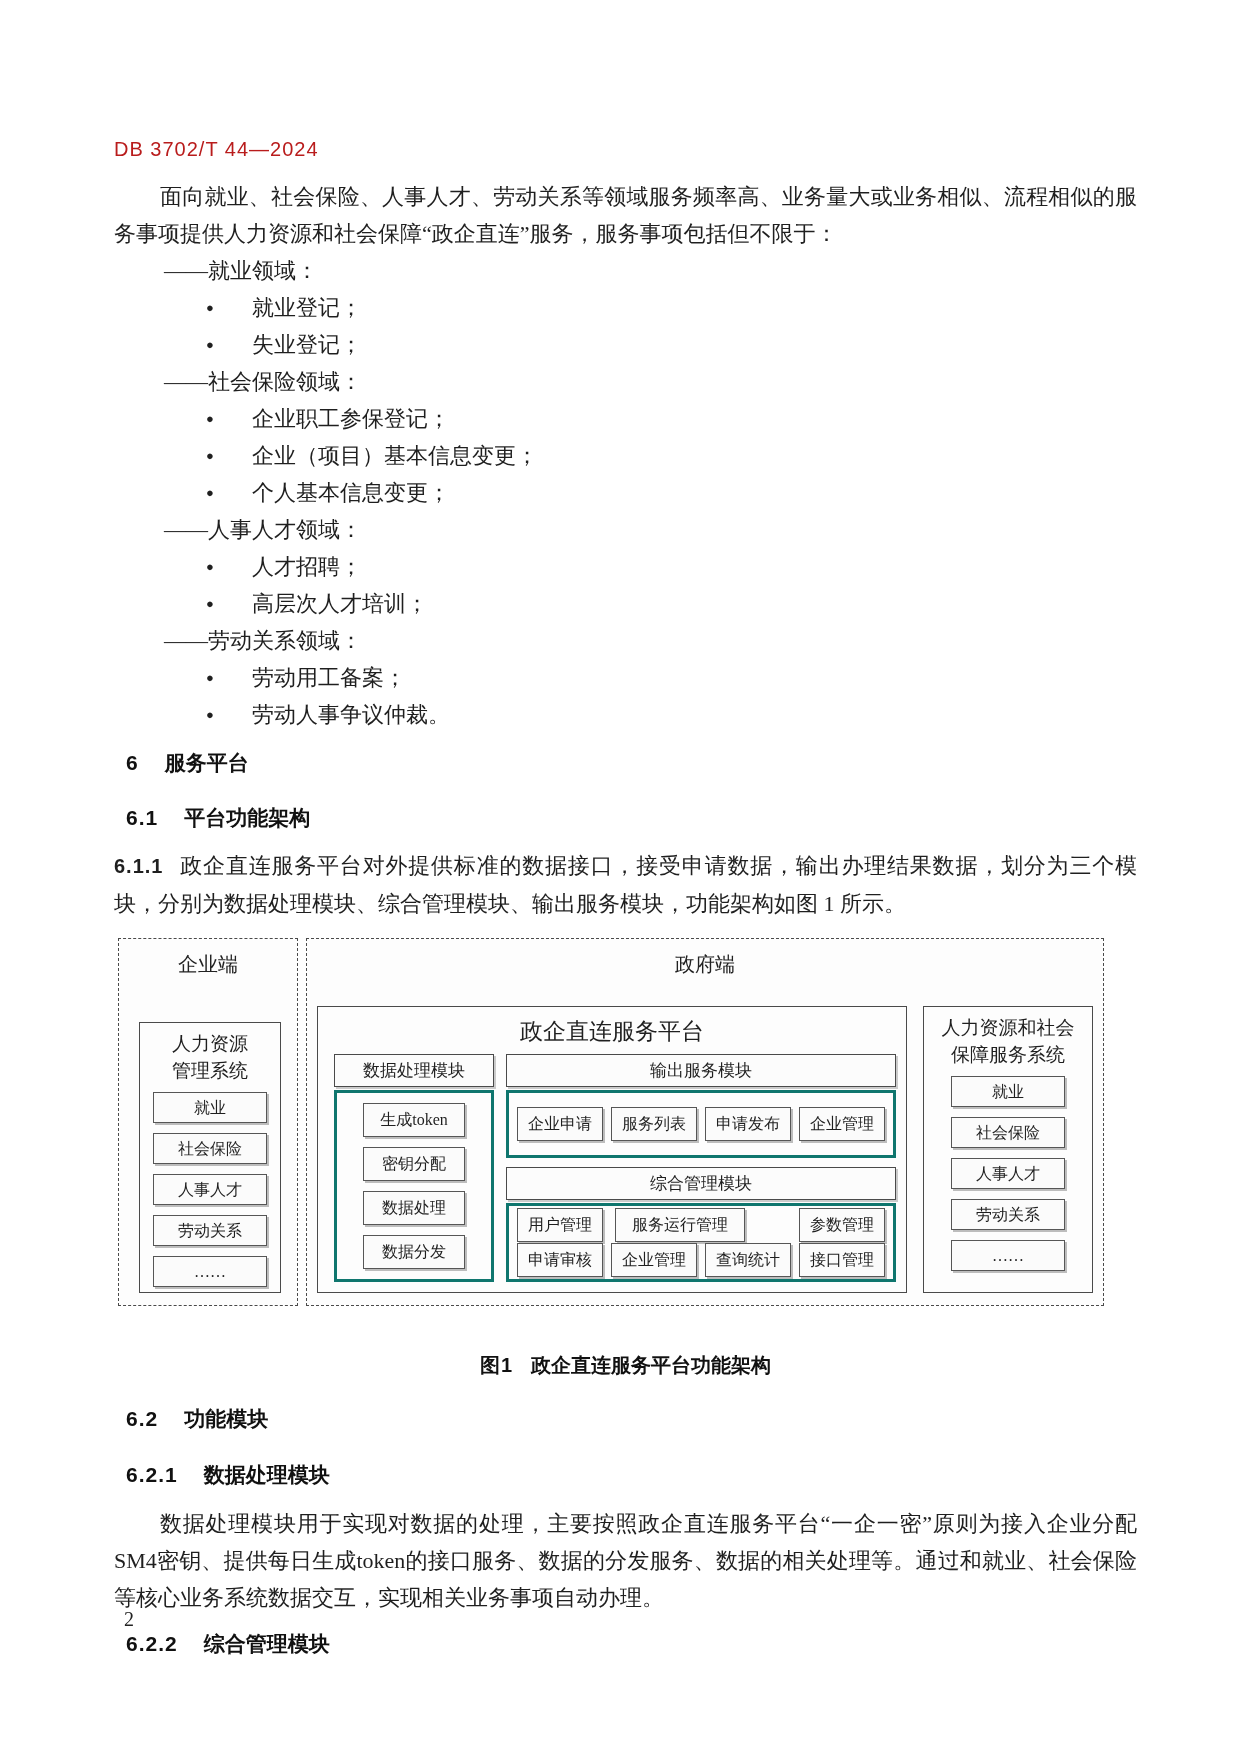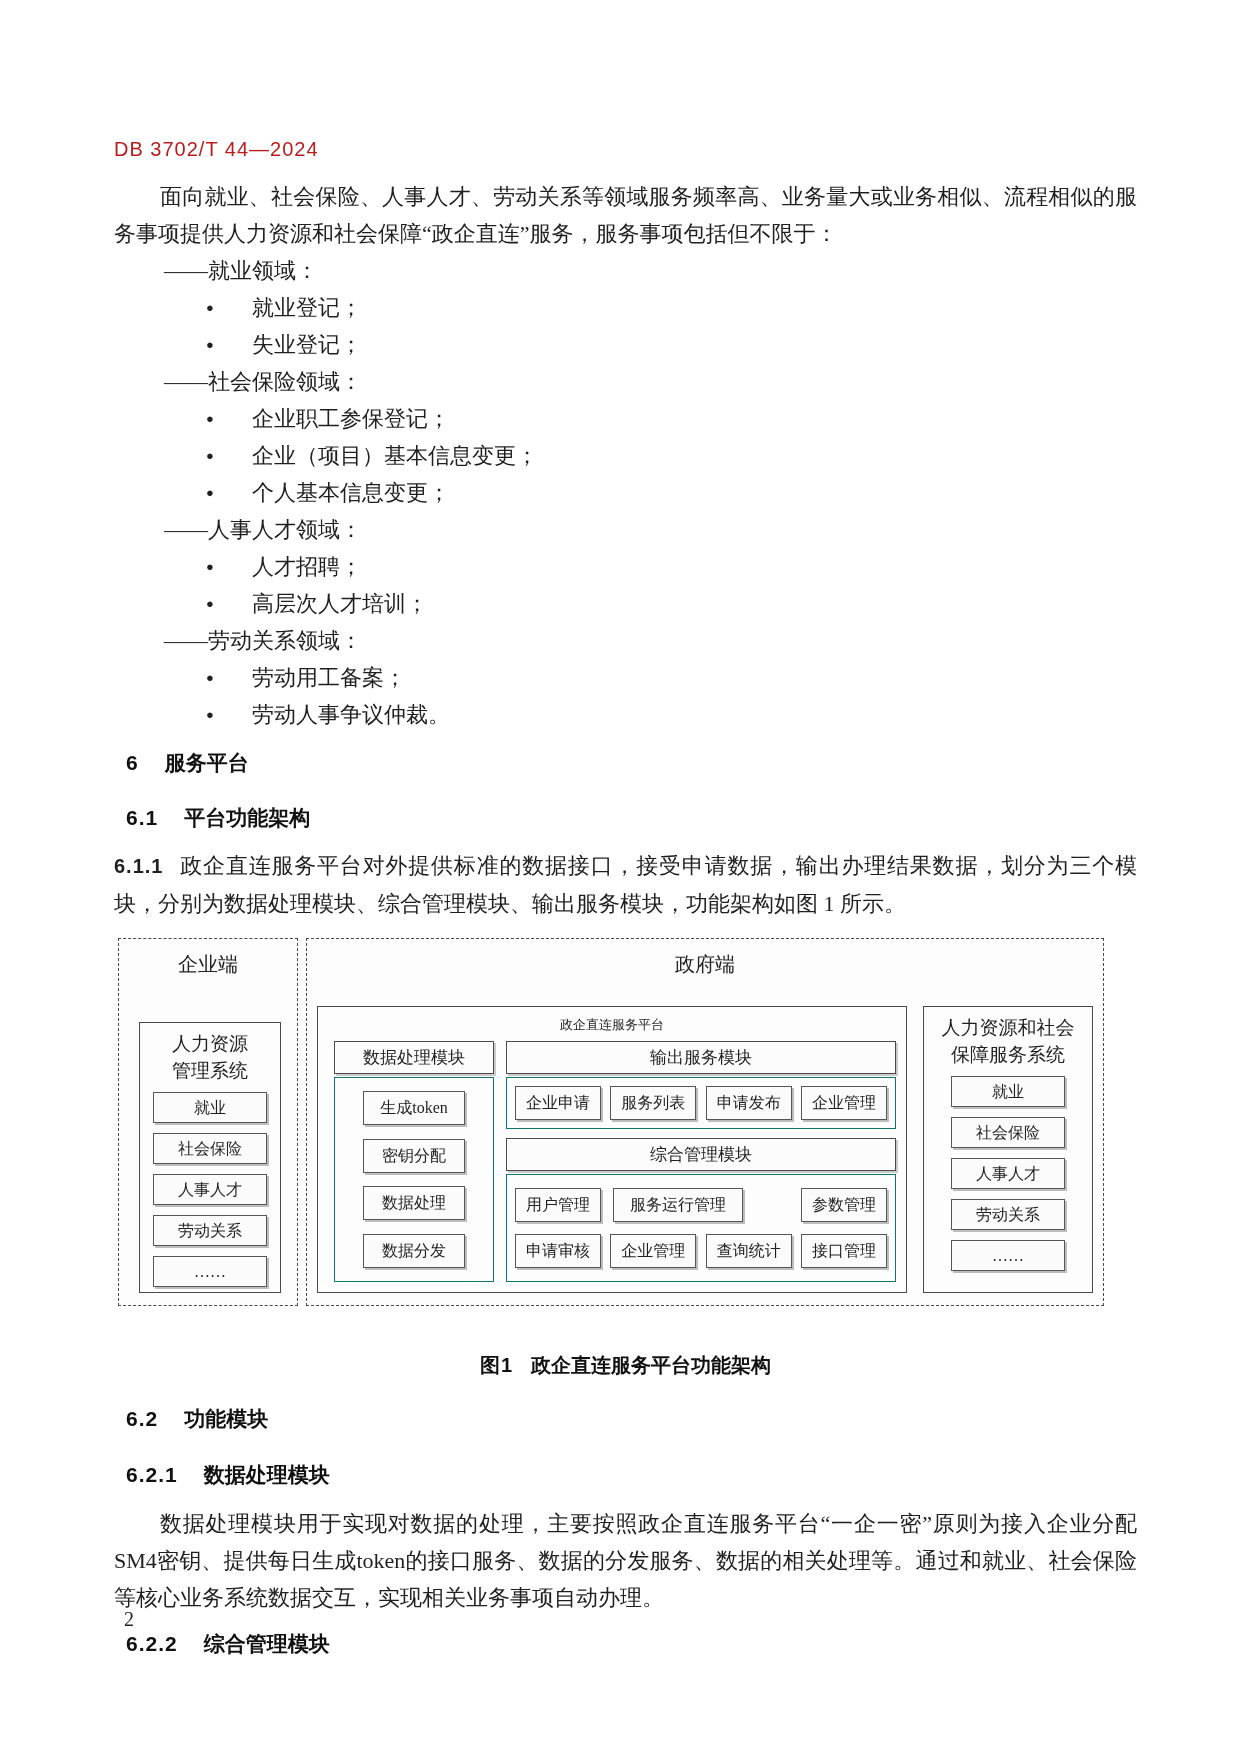--- a/index.html
+++ b/index.html
@@ -90,57 +90,57 @@
   }
   .gov-content {
     flex: 1; display: flex;
     padding: 27px 10px 12px 10px; gap: 16px;
   }
   .platform-box {
     flex: 1; border: 1px solid #4a4a4a;
     display: flex; flex-direction: column; background: #fdfdfd;
   }
   .platform-title {
-    text-align: center; font-size: 13px;
+    text-align: center; font-size: 23px;
     padding: 9px 0 7px; flex: none;
   }
   .platform-body {
     flex: 1; display: flex;
     padding: 0 10px 10px 16px; gap: 12px;
   }
   .module { display: flex; flex-direction: column; }
   .module-data { width: 160px; flex: none; }
   .module-header {
     border: 1px solid #4a4a4a;
     box-shadow: 2px 2px 0 rgba(110,110,110,0.35);
     text-align: center; font-size: 17px;
     height: 33px; line-height: 31px; flex: none;
     background: #fcfcfc;
   }
   .module-body {
-    border: 1px solid #0f766e; margin-top: 3px; flex: 1;
+    border: 3px solid #0f766e; margin-top: 3px; flex: 1;
     background: #fdfdfd;
   }
   .module-data .module-body {
     display: flex; flex-direction: column;
     align-items: center; justify-content: space-evenly;
   }
   .btn {
     border: 1px solid #565656;
     box-shadow: 2px 2px 0 rgba(110,110,110,0.45);
     height: 34px; line-height: 32px; text-align: center;
     font-size: 16px; padding: 0 6px; min-width: 86px;
     background: #fbfbfb;
   }
   .module-data .btn { width: 102px; min-width: 0; padding: 0; }
   .module-stack { flex: 1; display: flex; flex-direction: column; }
   .module-output { flex: none; }
   .module-output .module-body {
     display: flex; align-items: center; justify-content: space-between;
-    padding: 0 8px; height: 52px; flex: none;
+    padding: 0 8px; height: 68px; flex: none;
   }
   .module-mgmt { margin-top: 9px; flex: 1; }
   .module-mgmt .module-body {
     display: flex; flex-direction: column; justify-content: space-evenly;
     padding: 2px 8px;
   }
   .mrow { display: flex; justify-content: space-between; }
   .mrow2 { justify-content: flex-start; gap: 12px; }
   .mrow2 .btn-wide { min-width: 130px; }
   .mrow2 .btn-last { margin-left: auto; }

